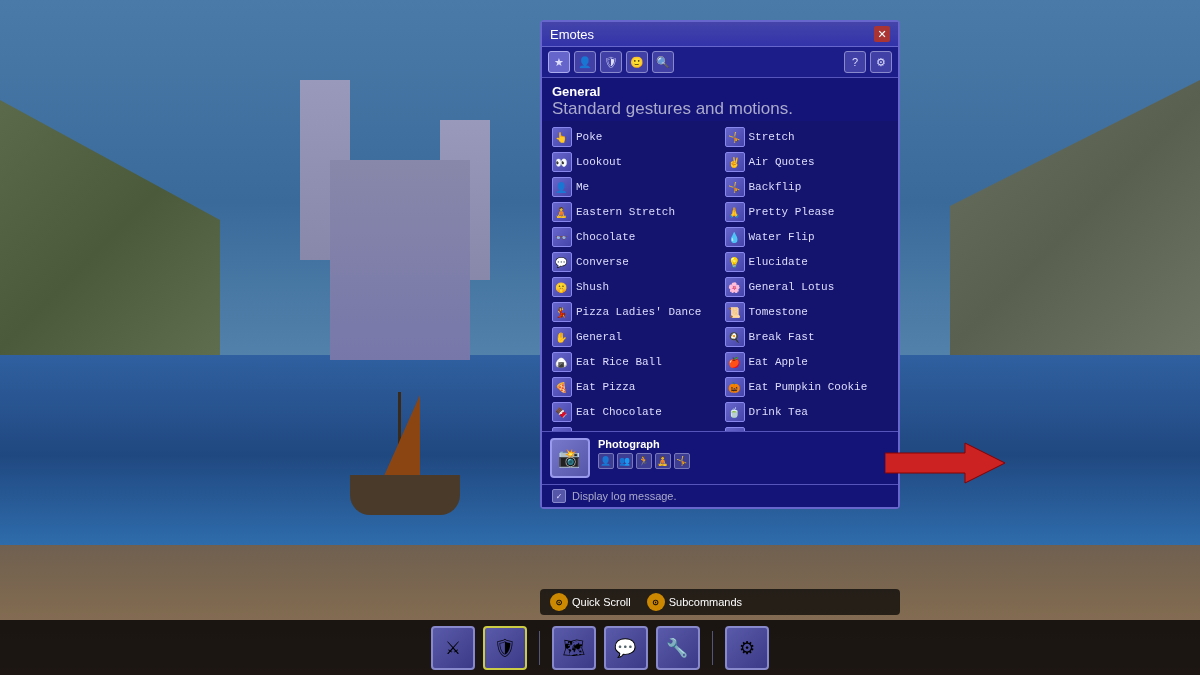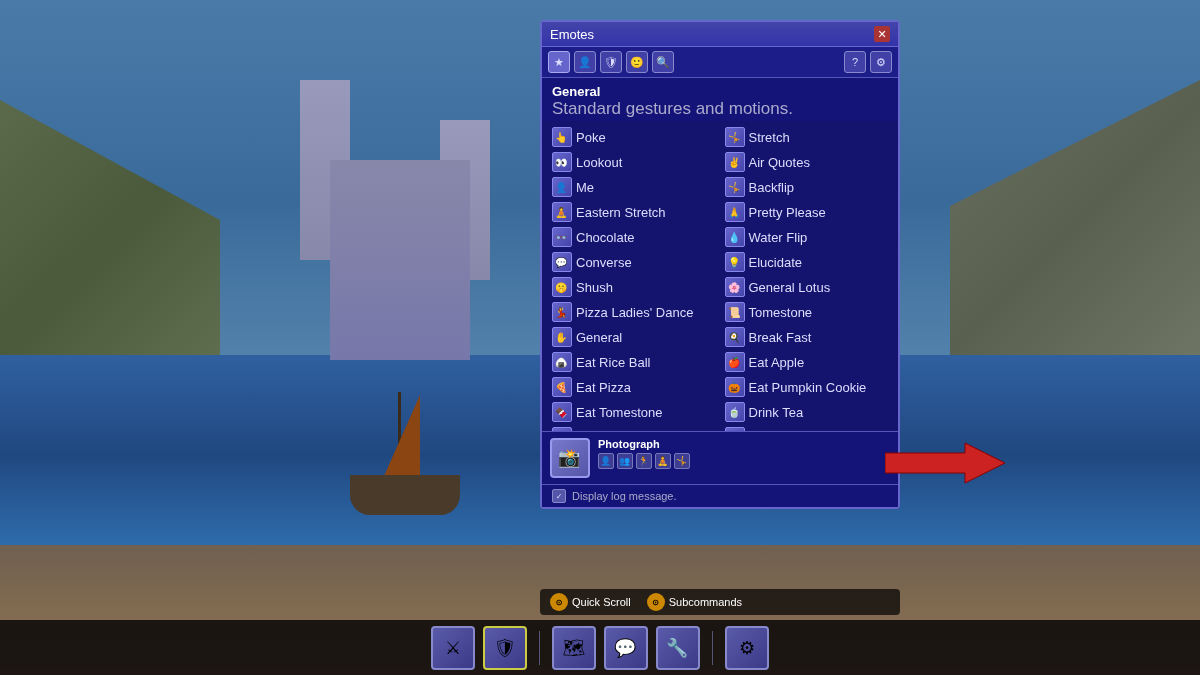--- a/index.html
+++ b/index.html
@@ -269,22 +269,23 @@
       border-radius: 2px;
       display: flex;
       align-items: center;
       justify-content: center;
       font-size: 10px;
       flex-shrink: 0;
     }
 
     .emote-name {
       color: #ddddff;
-      font-size: 13px;
+      font-size: 11px;
       white-space: nowrap;
+      font-family: Liberation Mono, monospace;
     }
 
     .detail-area {
       border-top: 1px solid #5555bb;
       padding: 6px 8px;
       background: rgba(20, 20, 120, 0.95);
       display: flex;
       gap: 8px;
       align-items: flex-start;
     }
@@ -586,21 +587,21 @@
       <div class="emote-item">
         <div class="emote-icon">🍕</div>
         <span class="emote-name">Eat Pizza</span>
       </div>
       <div class="emote-item">
         <div class="emote-icon">🎃</div>
         <span class="emote-name">Eat Pumpkin Cookie</span>
       </div>
       <div class="emote-item">
         <div class="emote-icon">🍫</div>
-        <span class="emote-name">Eat Tomestone</span>
+        <span class="emote-name">Eat Chocolate</span>
       </div>
       <div class="emote-item">
         <div class="emote-icon">🍵</div>
         <span class="emote-name">Drink Tea</span>
       </div>
       <div class="emote-item">
         <div class="emote-icon">📖</div>
       </div>
       <div class="emote-item">
         <div class="emote-icon">📋</div>

